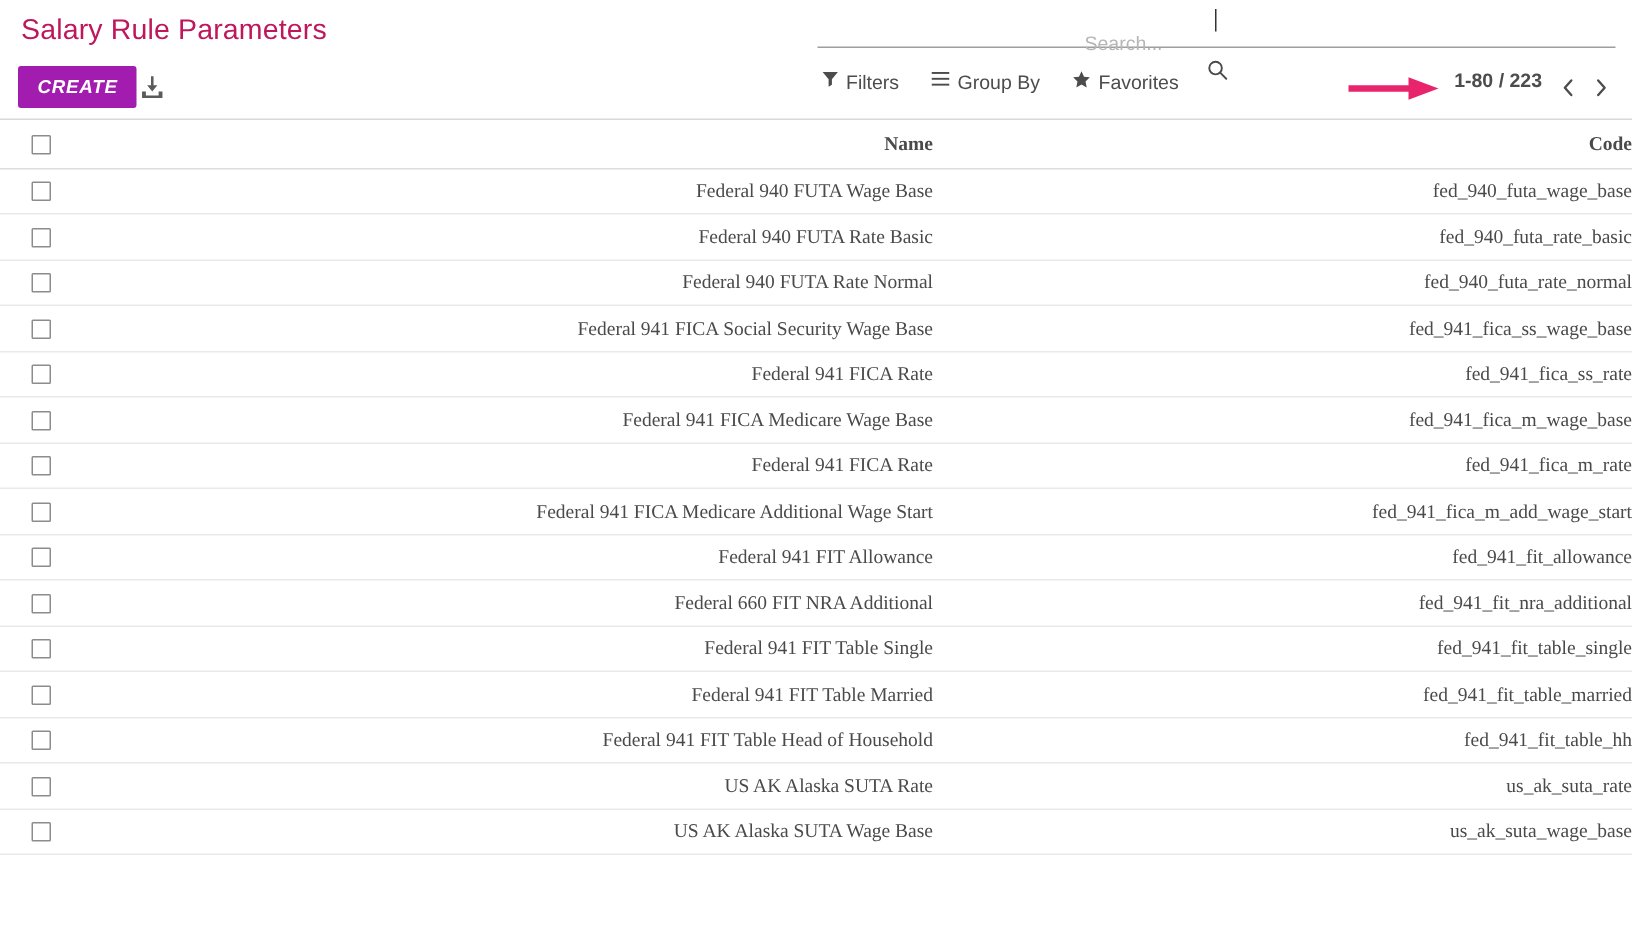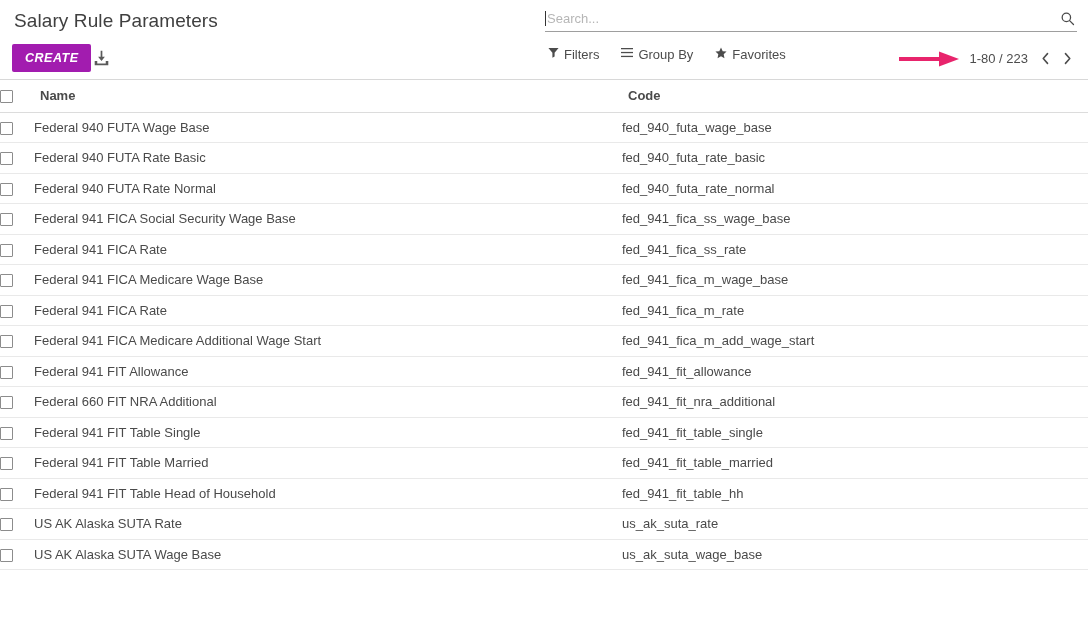--- a/index.html
+++ b/index.html
@@ -68,20 +68,21 @@
   
   .searchview {
     position: absolute;
     left: 545px;
     top: 6px;
     width: 532px;
     height: 26px;
     border-bottom: 1px solid #9e9e9e;
     display: flex;
     align-items: center;
+    flex-direction: column;
   }
   .search-caret {
     width: 1px;
     height: 15px;
     background: #333;
     margin-right: 1px;
     flex: none;
   }
   .search-input {
     flex: 1 1 auto;
@@ -130,22 +131,23 @@
     justify-content: center;
     color: #4c4c4c;
   }
 
   
   .pager {
     position: absolute;
     right: 10px;
     top: 46px;
     display: flex;
-    align-items: center;
+    align-items: flex-start;
     gap: 0;
+    font-weight: bold;
   }
   .pager-value {
     font-size: 13px;
     color: #4c4c4c;
     white-space: nowrap;
     padding: 0 6px;
     cursor: pointer;
   }
   .pager-btn {
     width: 22px;
@@ -175,23 +177,24 @@
     overflow: hidden;
     background: #ffffff;
   }
   table.o-list {
     width: 1088px;
     border-collapse: collapse;
     table-layout: fixed;
   }
   table.o-list th,
   table.o-list td {
-    text-align: left;
+    text-align: right;
     vertical-align: middle;
     padding: 0;
+    font-family: Liberation Serif, serif;
   }
 
   col.c-check { width: 34px; }
   col.c-name  { width: 588px; }
   col.c-code  { width: 466px; }
 
   thead th {
     height: 32px;
     border-bottom: 1px solid #dcdcdc;
     font-size: 13px;
@@ -233,21 +236,21 @@
     border-radius: 1px;
     cursor: pointer;
     vertical-align: middle;
   }
 </style>
 </head>
 <body>
 
 <div class="control-panel">
 
-  <div class="breadcrumb-title" style="color: #404040;">Salary Rule Parameters</div>
+  <div class="breadcrumb-title" style="color: #be185d;">Salary Rule Parameters</div>
 
   <button class="btn-create" style="background: #a21caf; font-style: italic;">CREATE</button>
 
   <div class="btn-import">
     <svg width="17" height="17" viewBox="0 0 20 20" fill="currentColor">
       <path d="M9 1h2v7h3l-4 5-4-5h3V1z"></path>
       <path d="M2 13h3v3h10v-3h3v5H2v-5z"></path>
     </svg>
   </div>
 

